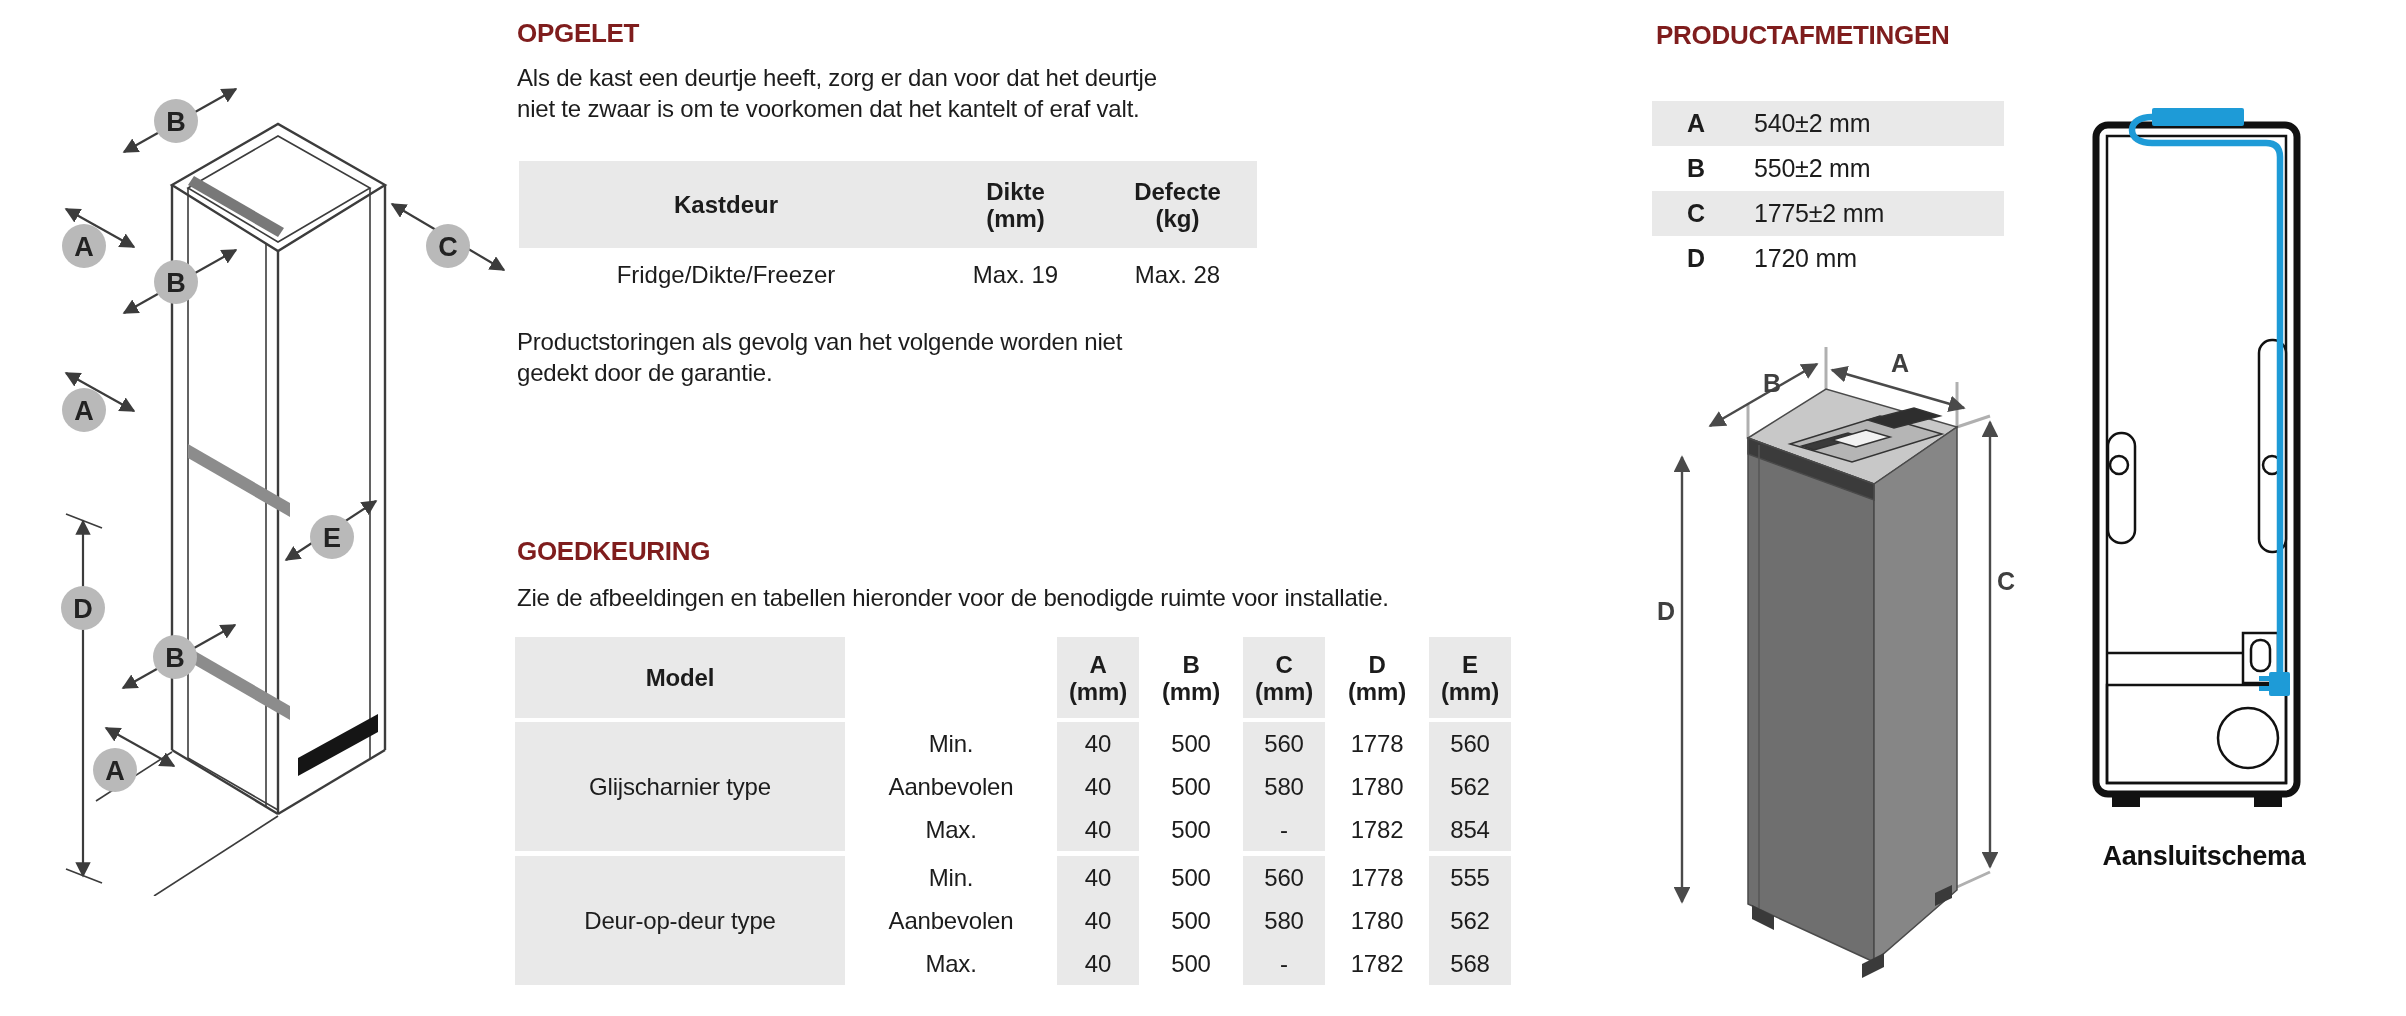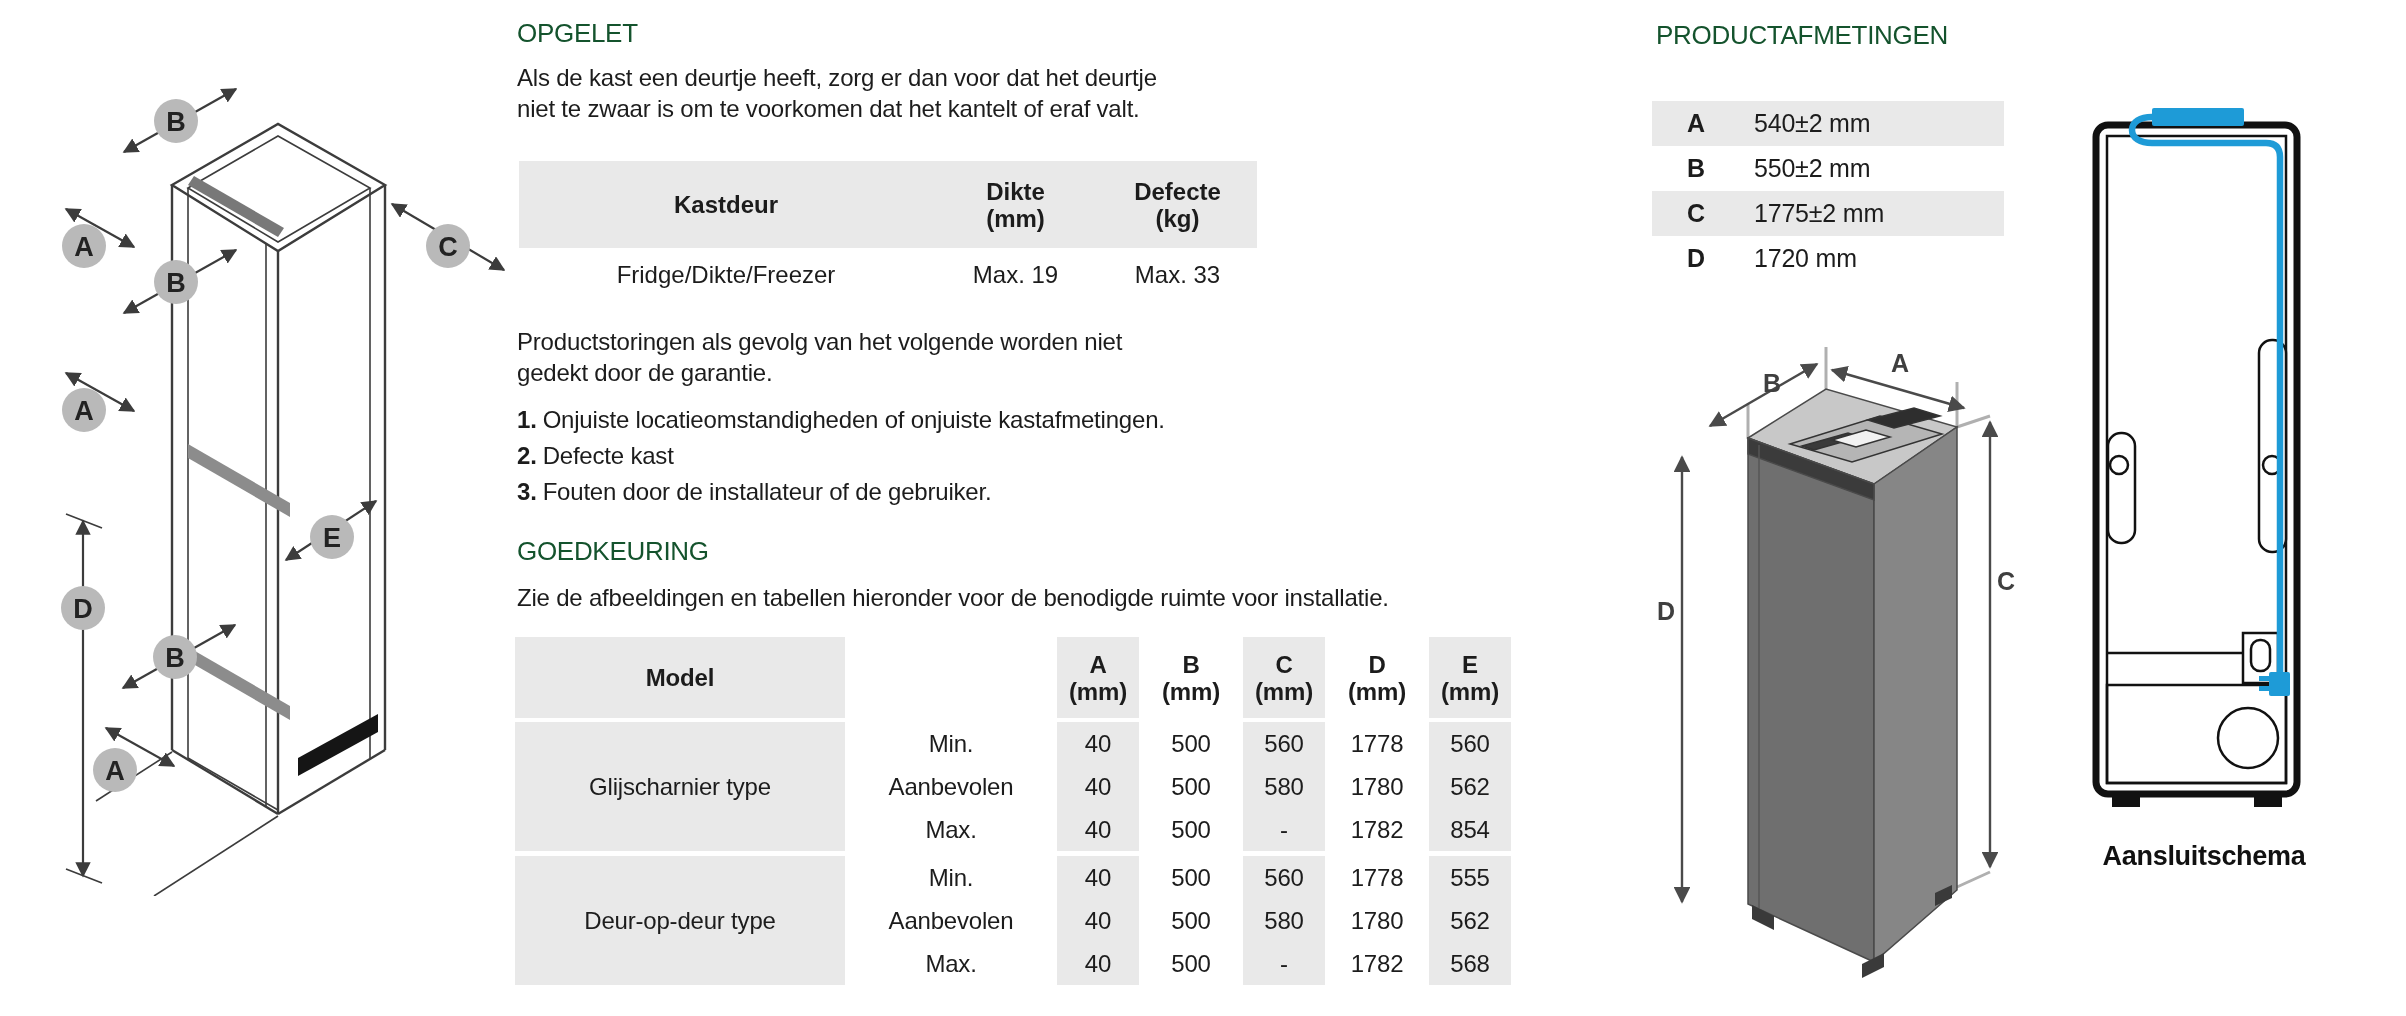--- a/index.html
+++ b/index.html
@@ -1,19 +1,19 @@
 <!DOCTYPE html>
 <html><head>
 <meta charset="utf-8">
 <style>
   html,body{margin:0;padding:0;background:#fff;}
   #canvas{position:relative;width:2406px;height:1016px;background:#ffffff;overflow:hidden;
           font-family:"Liberation Sans",sans-serif;color:#1c1c1c;}
   .abs{position:absolute;}
-  .h-title{font-size:26px;font-weight:400;color:#14532d;letter-spacing:-0.3px;text-align:center;}
+  .h-title{font-size:26px;font-weight:700;color:#7f1d1d;letter-spacing:-0.3px;text-align:center;}
   .body-text{font-size:24px;line-height:31px;letter-spacing:-0.2px;color:#1c1c1c;}
   .num-list{font-size:24px;line-height:36px;letter-spacing:-0.2px;}
   .num-list .num{font-weight:bold;margin-right:6px;}
   
   #door-table{display:grid;grid-template-columns:414px 165px 159px;grid-template-rows:87px 53px;}
   #door-table .cell{display:flex;align-items:center;justify-content:center;text-align:center;font-size:24px;}
   #door-table .hd{background:#e9e9e9;font-weight:bold;}
   #door-table .two-line span{display:block;line-height:27px;}
   
   #approval-table{display:grid;grid-template-columns:330px 190px 82px 82px 82px 82px 82px;
@@ -120,33 +120,28 @@
         </div>
     </div>
     <div class="cell hd two-line">
       <div>
           <span>Defecte</span>
           <span>(kg)</span>
         </div>
     </div>
     <div class="cell">Fridge/Dikte/Freezer</div>
     <div class="cell">Max. 19</div>
-    <div class="cell">Max. 33</div>
+    <div class="cell">Max. 28</div>
   </div>
 
   <div class="abs body-text" style="left:517px;top:326px">
     <div>Productstoringen als gevolg van het volgende worden niet</div>
     <div>gedekt door de garantie.</div>
   </div>
 
-  <div class="abs num-list" style="left:517px;top:402px">
-    <div><span class="num">1.</span><span>Onjuiste locatieomstandigheden of onjuiste kastafmetingen.</span></div>
-    <div><span class="num">2.</span><span>Defecte kast</span></div>
-    <div><span class="num">3.</span><span>Fouten door de installateur of de gebruiker.</span></div>
-  </div>
 
   <div class="abs h-title" style="left:517px;top:536px">GOEDKEURING</div>
 
   <div class="abs body-text" style="left:517px;top:582px">Zie de afbeeldingen en tabellen hieronder voor de benodigde ruimte voor installatie.</div>
 
   <div id="approval-table" class="abs" style="left:515px;top:637px">
 
     <div class="gcell gray ghead" style="grid-area:1/1">Model</div>
     <div class="gcell gray ghead" style="grid-area:1/3">
       <div>

